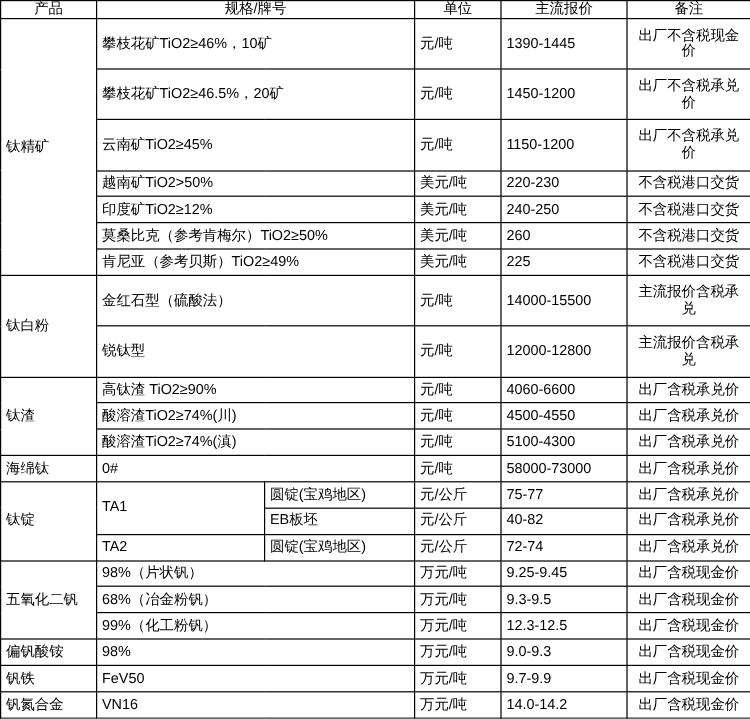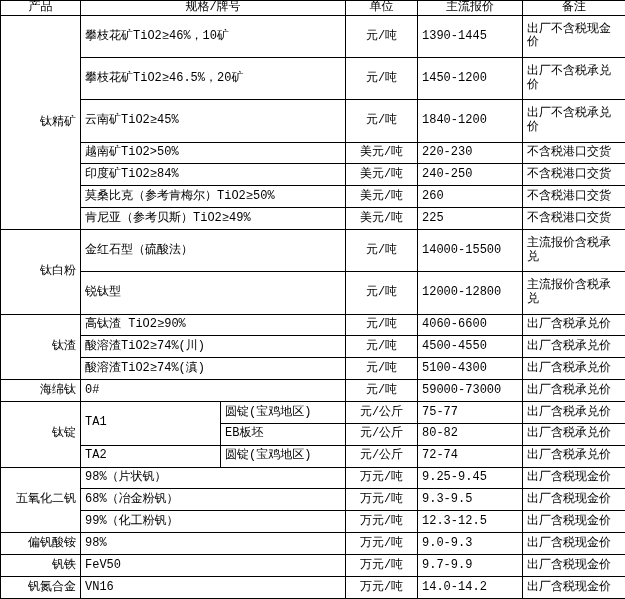--- a/index.html
+++ b/index.html
@@ -11,58 +11,57 @@
     font-family: "Liberation Sans", sans-serif;
     width: 625px;
     height: 599px;
     overflow: hidden;
   }
   table.price-table {
     border-collapse: collapse;
     table-layout: fixed;
     width: 625px;
     height: 599px;
-    font-family: Liberation Mono, monospace;
   }
   table.price-table td,
   table.price-table th {
     border: 1px solid #000000;
     font-size: 12px;
     font-weight: normal;
     padding: 0 4px;
     color: #000000;
     line-height: 1.15;
   }
   .hdr {
     text-align: center;
     font-weight: bold;
     font-size: 13px;
   }
   .cat {
-    text-align: right;
+    text-align: left;
     font-weight: bold;
     font-size: 13px;
   }
   .spec {
     text-align: left;
     font-weight: bold;
     font-size: 12px;
   }
   .unit {
+    text-align: left;
+    font-weight: bold;
+    font-size: 12px;
+  }
+  .price {
+    text-align: left;
+    font-weight: bold;
+    font-size: 12px;
+  }
+  .note {
     text-align: center;
-    font-weight: bold;
-    font-size: 12px;
-  }
-  .price {
-    text-align: left;
-    font-weight: bold;
-    font-size: 12px;
-  }
-  .note {
-    text-align: left;
     font-weight: bold;
     font-size: 12px;
   }
   col.c-cat    { width: 80px; }
   col.c-spec1  { width: 140px; }
   col.c-spec2  { width: 125px; }
   col.c-unit   { width: 72px; }
   col.c-price  { width: 105px; }
   col.c-note   { width: 103px; }
 </style>
@@ -98,31 +97,31 @@
     </tr>
     <tr>
       <td class="spec" colspan="2">攀枝花矿TiO2≥46.5%，20矿</td>
       <td class="unit">元/吨</td>
       <td class="price">1450-1200</td>
       <td class="note">出厂不含税承兑价</td>
     </tr>
     <tr>
       <td class="spec" colspan="2">云南矿TiO2≥45%</td>
       <td class="unit">元/吨</td>
-      <td class="price">1840-1200</td>
+      <td class="price">1150-1200</td>
       <td class="note">出厂不含税承兑价</td>
     </tr>
     <tr>
       <td class="spec" colspan="2">越南矿TiO2&gt;50%</td>
       <td class="unit">美元/吨</td>
       <td class="price">220-230</td>
       <td class="note">不含税港口交货</td>
     </tr>
     <tr>
-      <td class="spec" colspan="2">印度矿TiO2≥84%</td>
+      <td class="spec" colspan="2">印度矿TiO2≥12%</td>
       <td class="unit">美元/吨</td>
       <td class="price">240-250</td>
       <td class="note">不含税港口交货</td>
     </tr>
     <tr>
       <td class="spec" colspan="2">莫桑比克（参考肯梅尔）TiO2≥50%</td>
       <td class="unit">美元/吨</td>
       <td class="price">260</td>
       <td class="note">不含税港口交货</td>
     </tr>
@@ -164,36 +163,36 @@
       <td class="spec" colspan="2">酸溶渣TiO2≥74%(滇)</td>
       <td class="unit">元/吨</td>
       <td class="price">5100-4300</td>
       <td class="note">出厂含税承兑价</td>
     </tr>
 
     <tr>
       <td class="cat">海绵钛</td>
       <td class="spec" colspan="2">0#</td>
       <td class="unit">元/吨</td>
-      <td class="price">59000-73000</td>
+      <td class="price">58000-73000</td>
       <td class="note">出厂含税承兑价</td>
     </tr>
 
     <tr>
       <td class="cat" rowspan="3">钛锭</td>
       <td class="spec" rowspan="2">TA1</td>
       <td class="spec">圆锭(宝鸡地区)</td>
       <td class="unit">元/公斤</td>
       <td class="price">75-77</td>
       <td class="note">出厂含税承兑价</td>
     </tr>
     <tr>
       <td class="spec">EB板坯</td>
       <td class="unit">元/公斤</td>
-      <td class="price">80-82</td>
+      <td class="price">40-82</td>
       <td class="note">出厂含税承兑价</td>
     </tr>
     <tr>
       <td class="spec">TA2</td>
       <td class="spec">圆锭(宝鸡地区)</td>
       <td class="unit">元/公斤</td>
       <td class="price">72-74</td>
       <td class="note">出厂含税承兑价</td>
     </tr>
 

